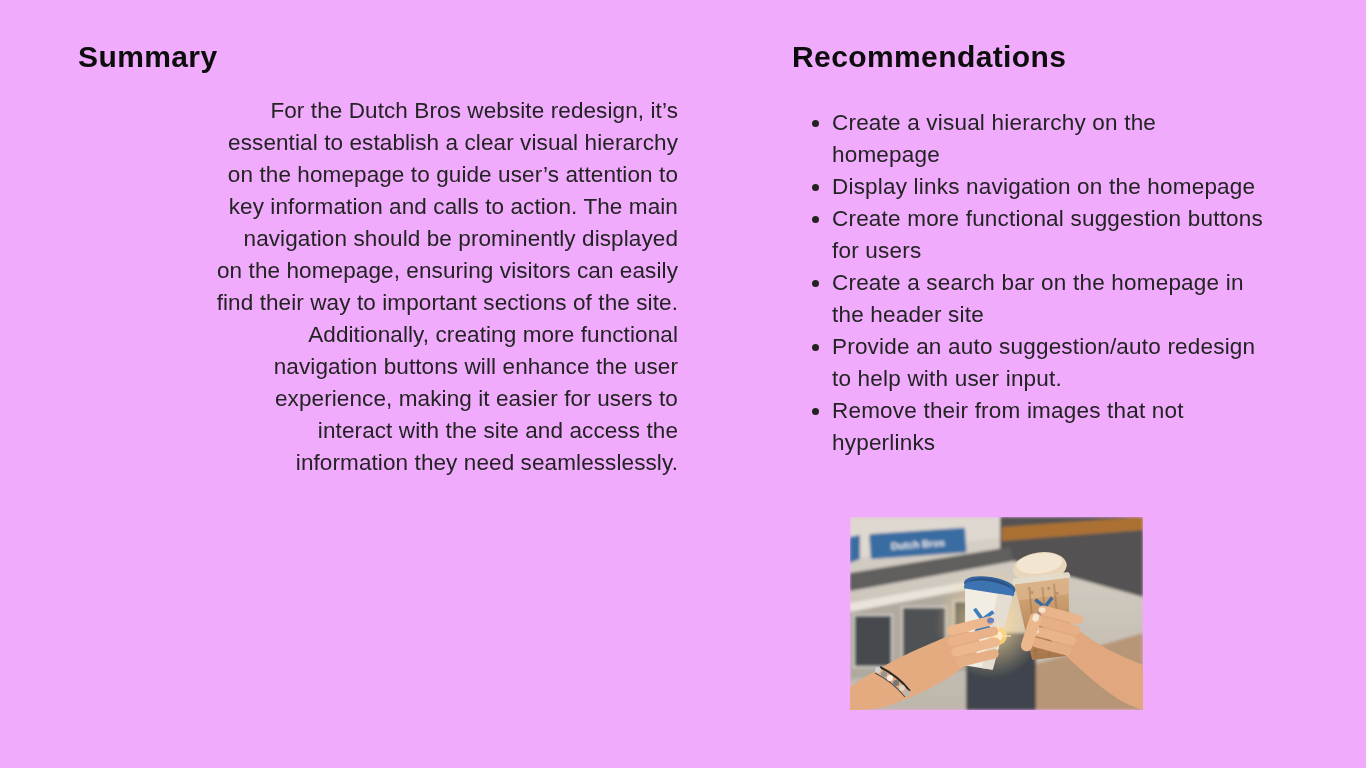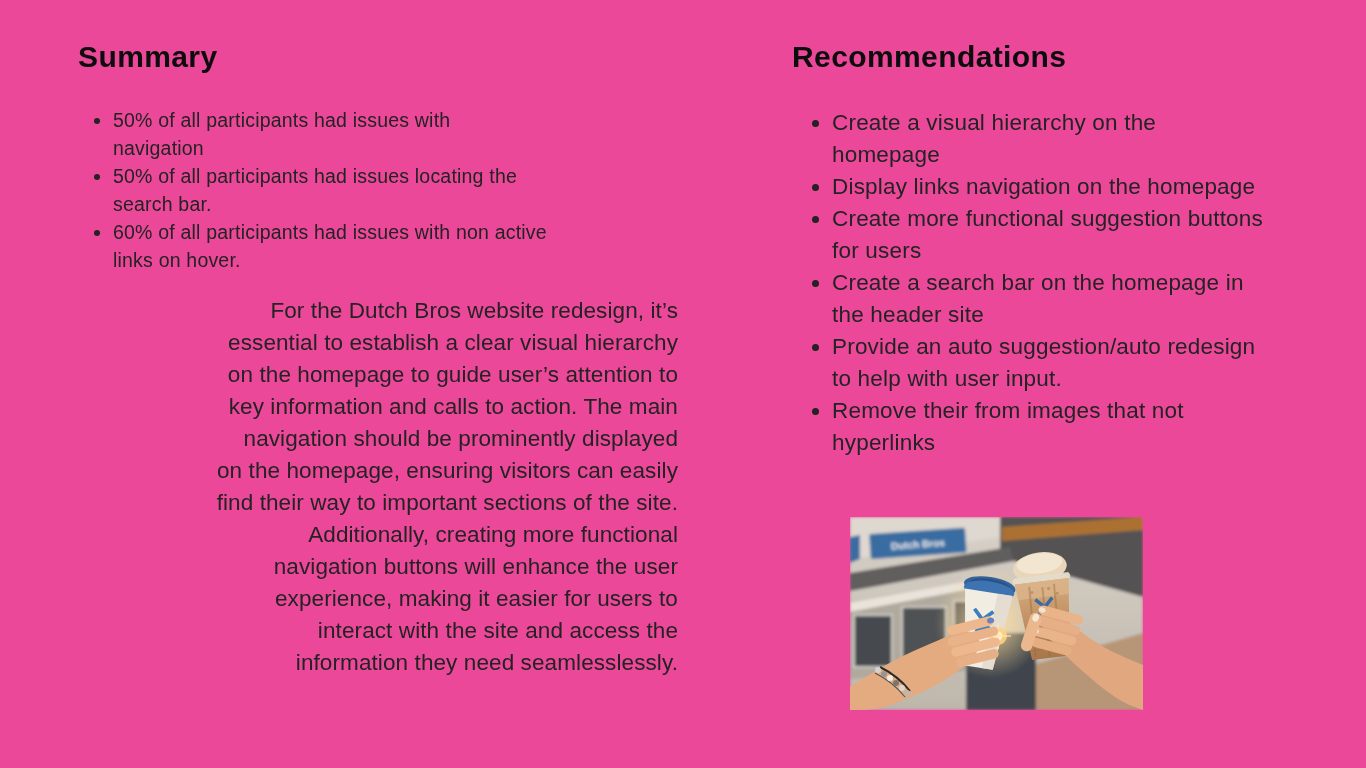--- a/index.html
+++ b/index.html
@@ -1,21 +1,21 @@
 <!DOCTYPE html>
 <html><head>
 <meta charset="utf-8">
 <style>
   * { box-sizing: border-box; margin: 0; padding: 0; }
   html, body { background: #ffffff; }
   .slide {
     position: relative;
     width: 1366px;
     height: 768px;
-    background: #ec4899;
+    background: #f0abfc;
     overflow: hidden;
     font-family: "Liberation Sans", sans-serif;
     color: #1f1f1f;
   }
   .col { position: absolute; top: 40px; }
   .col-left  { left: 78px;  width: 600px; }
   .col-right { left: 792px; width: 596px; }
   .section-title {
     font-size: 30px;
     font-weight: 700;
@@ -62,28 +62,20 @@
   }
   .photo svg { display: block; width: 293px; height: 193px; }
 </style>
 </head>
 <body>
 
 <div class="slide">
 
   <section class="col col-left">
     <h2 class="section-title">Summary</h2>
-    <ul>
-      <li>50% of all participants had issues with
-navigation</li>
-      <li>50% of all participants had issues locating the
-search bar.</li>
-      <li>60% of all participants had issues with non active
-links on hover.</li>
-    </ul>
     <p class="body-paragraph">For the Dutch Bros website redesign, it’s
 essential to establish a clear visual hierarchy
 on the homepage to guide user’s attention to
 key information and calls to action. The main
 navigation should be prominently displayed
 on the homepage, ensuring visitors can easily
 find their way to important sections of the site.
 Additionally, creating more functional
 navigation buttons will enhance the user
 experience, making it easier for users to

